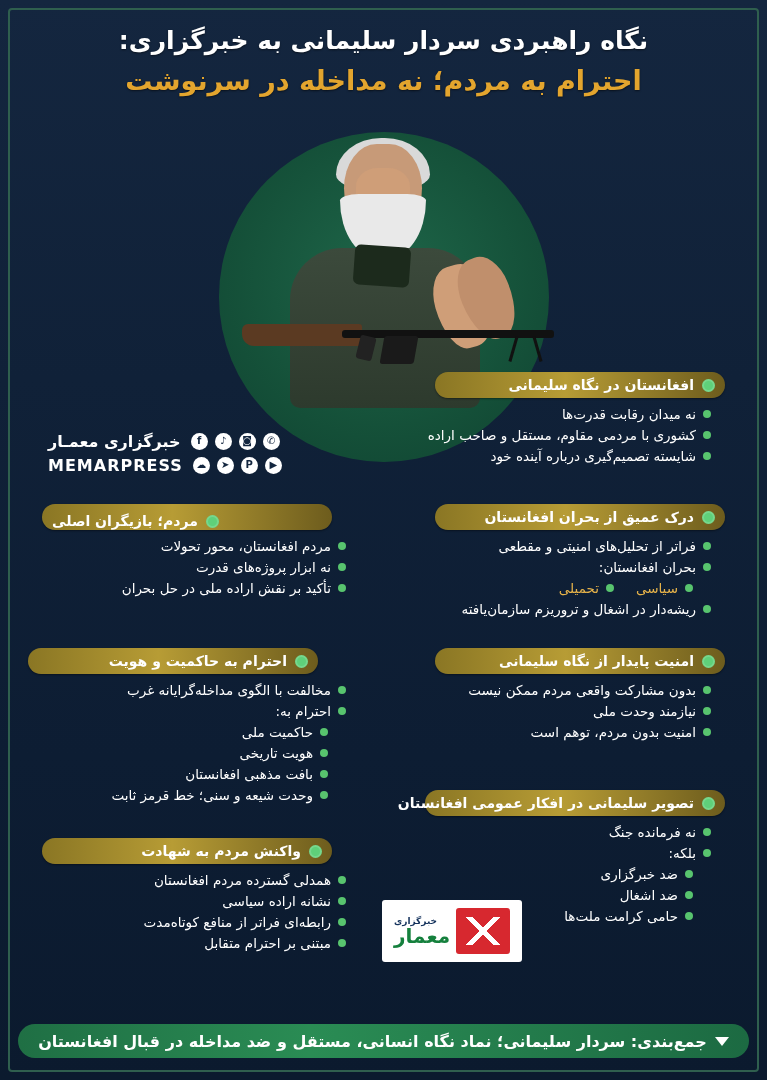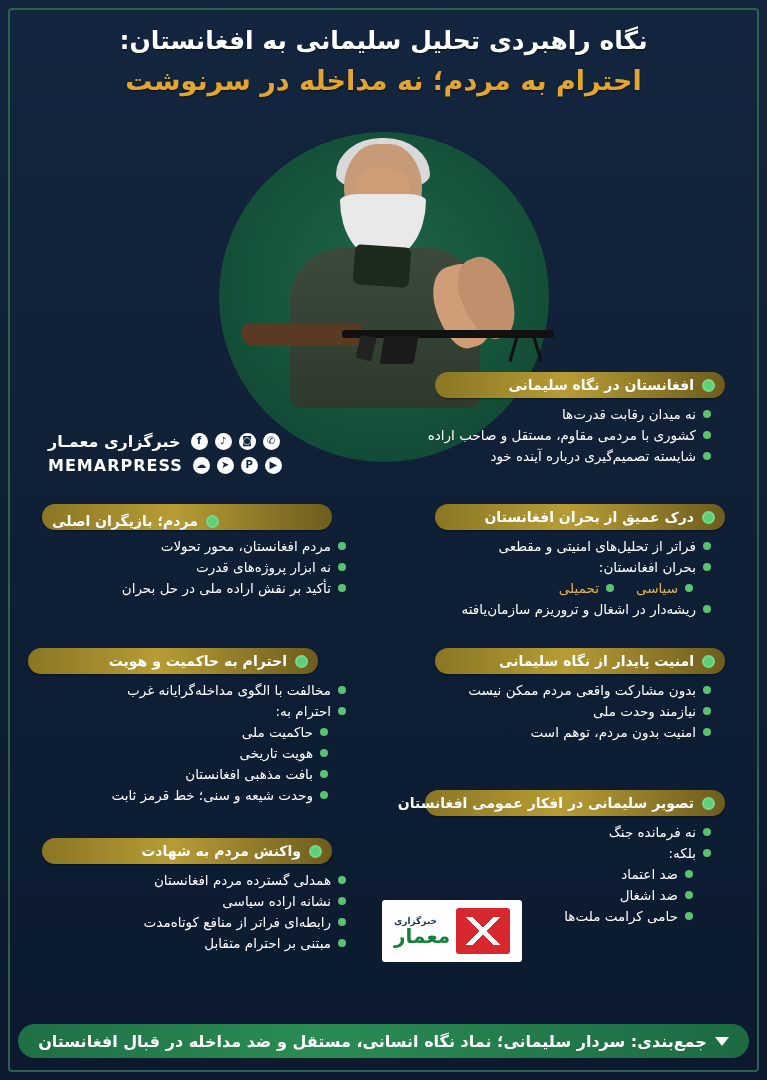--- a/index.html
+++ b/index.html
@@ -227,21 +227,21 @@
   }
 </style>
 </head>
 <body>
 
 <div class="poster">
 
   <div class="frame"></div>
 
   <div class="header">
-    <div class="line1">نگاه راهبردی تحلیل سلیمانی به افغانستان:</div>
+    <div class="line1">نگاه راهبردی سردار سلیمانی به خبرگزاری:</div>
     <div class="line2">احترام به مردم؛ نه مداخله در سرنوشت</div>
   </div>
 
   <div class="green-circle"></div>
   <div class="portrait">
     <div class="p-hair"></div>
     <div class="p-head"></div>
     <div class="p-face"></div>
     <div class="p-beard"></div>
     <div class="p-body"></div>
@@ -403,21 +403,21 @@
     <div class="row">
         <span class="bd"></span>
         <span class="txt">نه فرمانده جنگ</span>
       </div>
     <div class="row">
         <span class="bd"></span>
         <span class="txt">بلکه:</span>
       </div>
     <div class="row sub">
         <span class="bd"></span>
-        <span class="txt">ضد اعتماد</span>
+        <span class="txt">ضد خبرگزاری</span>
       </div>
     <div class="row sub">
         <span class="bd"></span>
         <span class="txt">ضد اشغال</span>
       </div>
     <div class="row sub">
         <span class="bd"></span>
         <span class="txt">حامی کرامت ملت‌ها</span>
       </div>
   </div>

